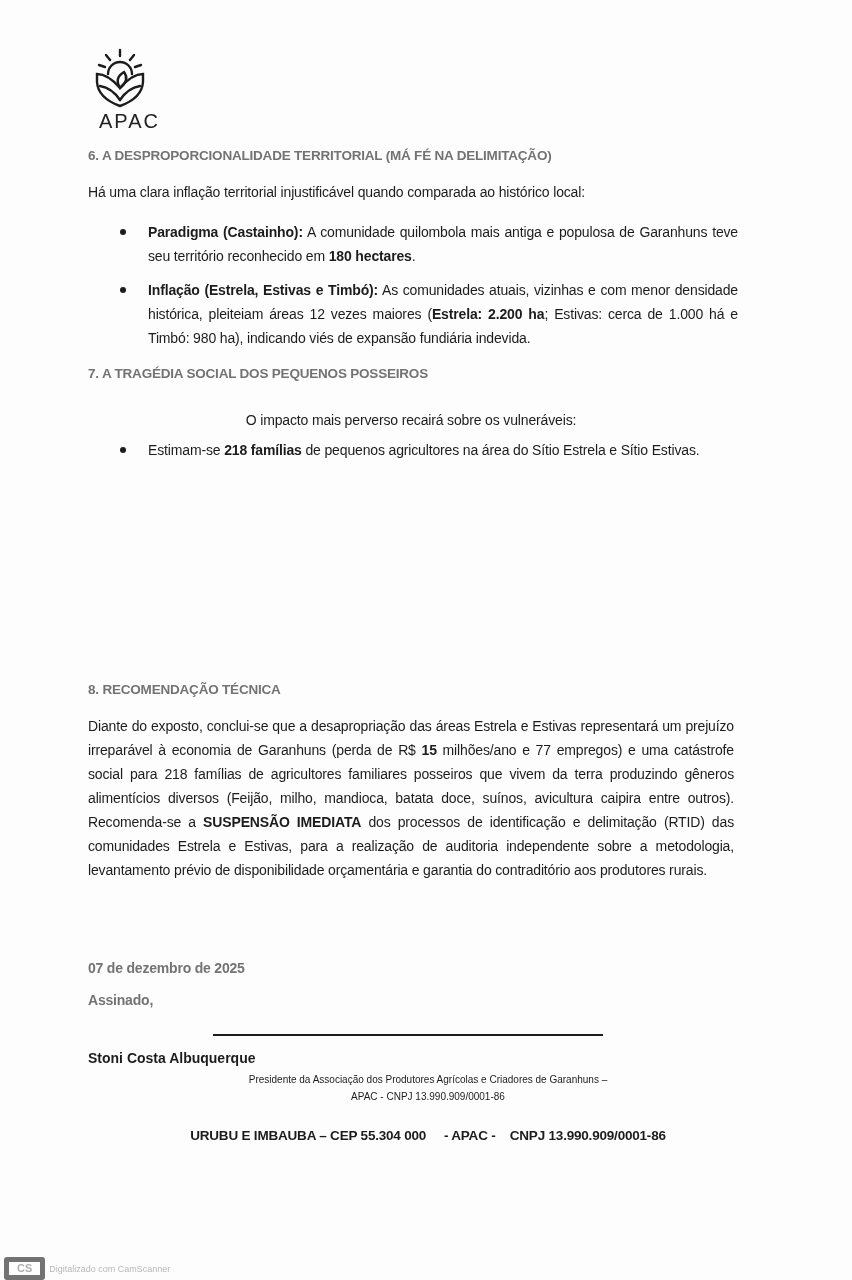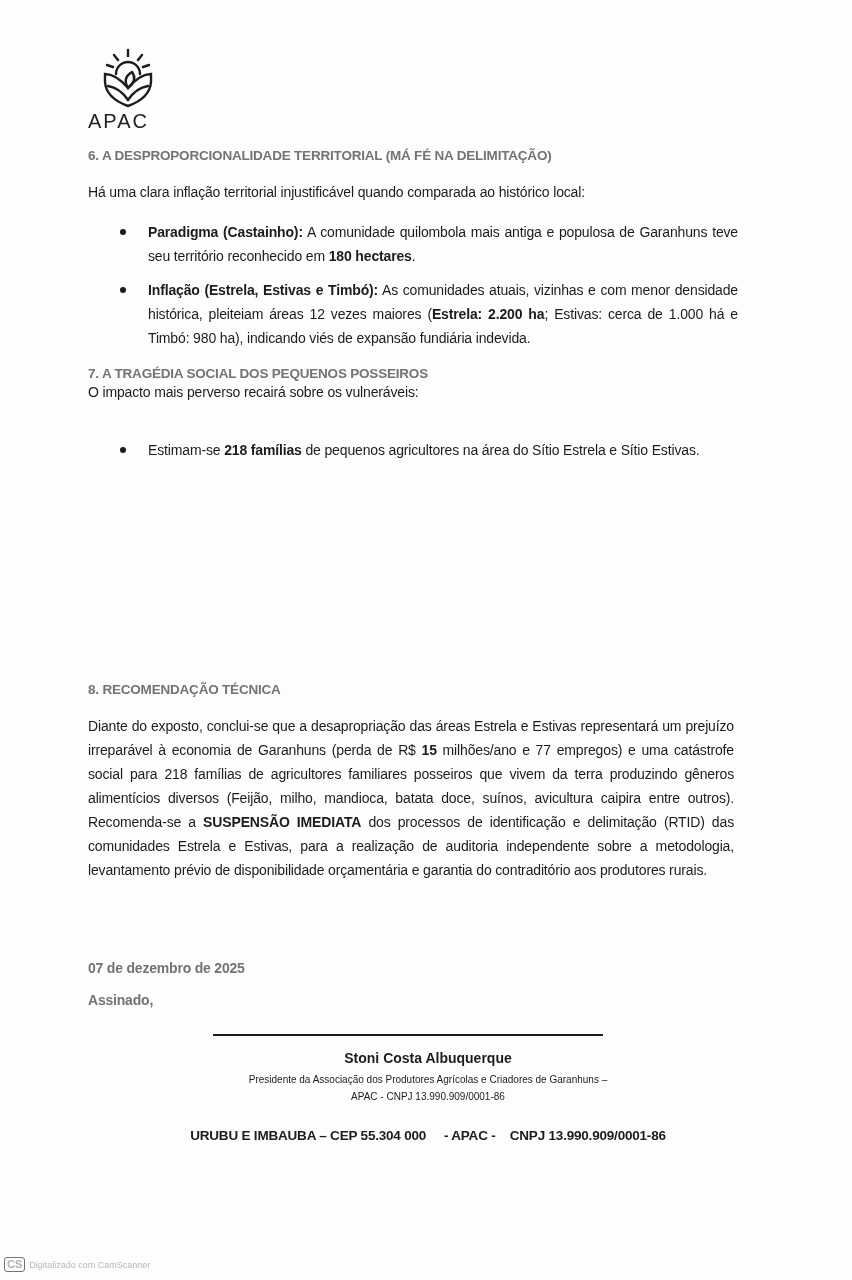--- a/index.html
+++ b/index.html
@@ -1,34 +1,34 @@
 <!DOCTYPE html>
 <html><head>
 <meta charset="utf-8">
 <style>
   html,body{margin:0;padding:0;}
   body{width:852px;height:1280px;background:#ffffff;position:relative;overflow:hidden;
        font-family:"Liberation Sans", sans-serif;color:#1c1c1c;}
   .page{position:absolute;left:0;top:0;width:852px;height:1280px;background:#fdfdfd;}
-  .logo{position:absolute;left:88px;top:48px;width:80px;height:88px;text-align:left;}
+  .logo{position:absolute;left:80px;top:48px;width:80px;height:88px;text-align:right;}
   .logo svg{display:block;margin:0 auto;}
   .logo-text{font-size:20px;letter-spacing:2px;font-weight:normal;color:#222;margin-top:0px;line-height:22px;}
   .sec-title{position:absolute;left:88px;font-size:13.5px;font-weight:bold;color:#737373;letter-spacing:-0.2px;}
   .para{position:absolute;left:88px;width:646px;font-size:14px;line-height:24px;color:#1c1c1c;letter-spacing:-0.15px;}
   .just{text-align:justify;}
   ul.bullets{position:absolute;left:88px;width:646px;margin:4px;padding:0;list-style:none;}
   ul.bullets li{position:relative;padding-left:56px;font-size:14px;line-height:24px;text-align:justify;margin-bottom:10px;letter-spacing:-0.15px;}
   ul.bullets li .dot{position:absolute;left:28px;top:9px;width:6px;height:6px;border-radius:50%;background:#1c1c1c;}
   b{font-weight:bold;}
   .sig-line{position:absolute;left:213px;top:1034px;width:390px;height:2px;background:#1c1c1c;}
-  .sig-name{position:absolute;left:88px;width:680px;top:1050px;text-align:center;font-size:14px;font-weight:bold;}
+  .sig-name{position:absolute;left:88px;width:680px;top:1050px;font-size:14px;font-weight:bold;}
   .sig-role{position:absolute;left:88px;width:680px;top:1071px;text-align:center;font-size:10px;line-height:17px;}
   .footer{position:absolute;left:88px;width:680px;top:1126px;text-align:center;font-size:13.5px;font-weight:bold;line-height:19px;letter-spacing:-0.2px;}
   .scanner{position:absolute;left:4px;top:1257px;display:flex;align-items:center;color:#b8b8b8;font-size:9px;}
-  .scanner .cs{border:1px solid #737373;border-radius:3px;font-size:11px;font-weight:bold;padding:0 2px;margin-right:4px;color:#b0b0b0;line-height:13px;}
+  .scanner .cs{border:5px solid #737373;border-radius:3px;font-size:11px;font-weight:bold;padding:0 8px;margin-right:4px;color:#b0b0b0;line-height:13px;}
 </style>
 </head>
 <body>
 
 <div class="page">
 
   <div class="logo">
     <svg width="56" height="62" viewBox="0 0 56 62">
       <g fill="none" stroke="#1c1c1c" stroke-width="2.4" stroke-linecap="round">
         <line x1="28" y1="2" x2="28" y2="8"></line>
@@ -53,21 +53,21 @@
       <span class="dot"></span>
       <b>Paradigma (Castainho):</b><span> A comunidade quilombola mais antiga e populosa de Garanhuns teve seu território reconhecido em </span><b>180 hectares</b><span>.</span>
     </li>
     <li>
       <span class="dot"></span>
       <b>Inflação (Estrela, Estivas e Timbó):</b><span> As comunidades atuais, vizinhas e com menor densidade histórica, pleiteiam áreas 12 vezes maiores (</span><b>Estrela: 2.200 ha</b><span>; Estivas: cerca de 1.000 há e Timbó: 980 ha), indicando viés de expansão fundiária indevida.</span>
     </li>
   </ul>
 
   <div class="sec-title" style="top:366px;">7. A TRAGÉDIA SOCIAL DOS PEQUENOS POSSEIROS</div>
-  <div class="para" style="top:380px;">O impacto mais perverso recairá sobre os vulneráveis:</div>
+  <div class="para" style="top:408px;text-align:center;">O impacto mais perverso recairá sobre os vulneráveis:</div>
   <ul class="bullets" style="top:434px;">
     <li>
       <span class="dot"></span>
       <span>Estimam-se </span><b>218 famílias</b><span> de pequenos agricultores na área do Sítio Estrela e Sítio Estivas.</span>
     </li>
   </ul>
 
   <div class="sec-title" style="top:682px;">8. RECOMENDAÇÃO TÉCNICA</div>
   <div class="para just" style="top:714px;">
     <span>Diante do exposto, conclui-se que a desapropriação das áreas Estrela e Estivas representará um prejuízo irreparável à economia de Garanhuns (perda de R$ </span><b>15</b><span> milhões/ano e 77 empregos) e uma catástrofe social para 218 famílias de agricultores familiares posseiros que vivem da terra produzindo gêneros alimentícios diversos (Feijão, milho, mandioca, batata doce, suínos, avicultura caipira entre outros). Recomenda-se a </span><b>SUSPENSÃO IMEDIATA</b><span> dos processos de identificação e delimitação (RTID) das comunidades Estrela e Estivas, para a realização de auditoria independente sobre a metodologia, levantamento prévio de disponibilidade orçamentária e garantia do contraditório aos produtores rurais.</span>

